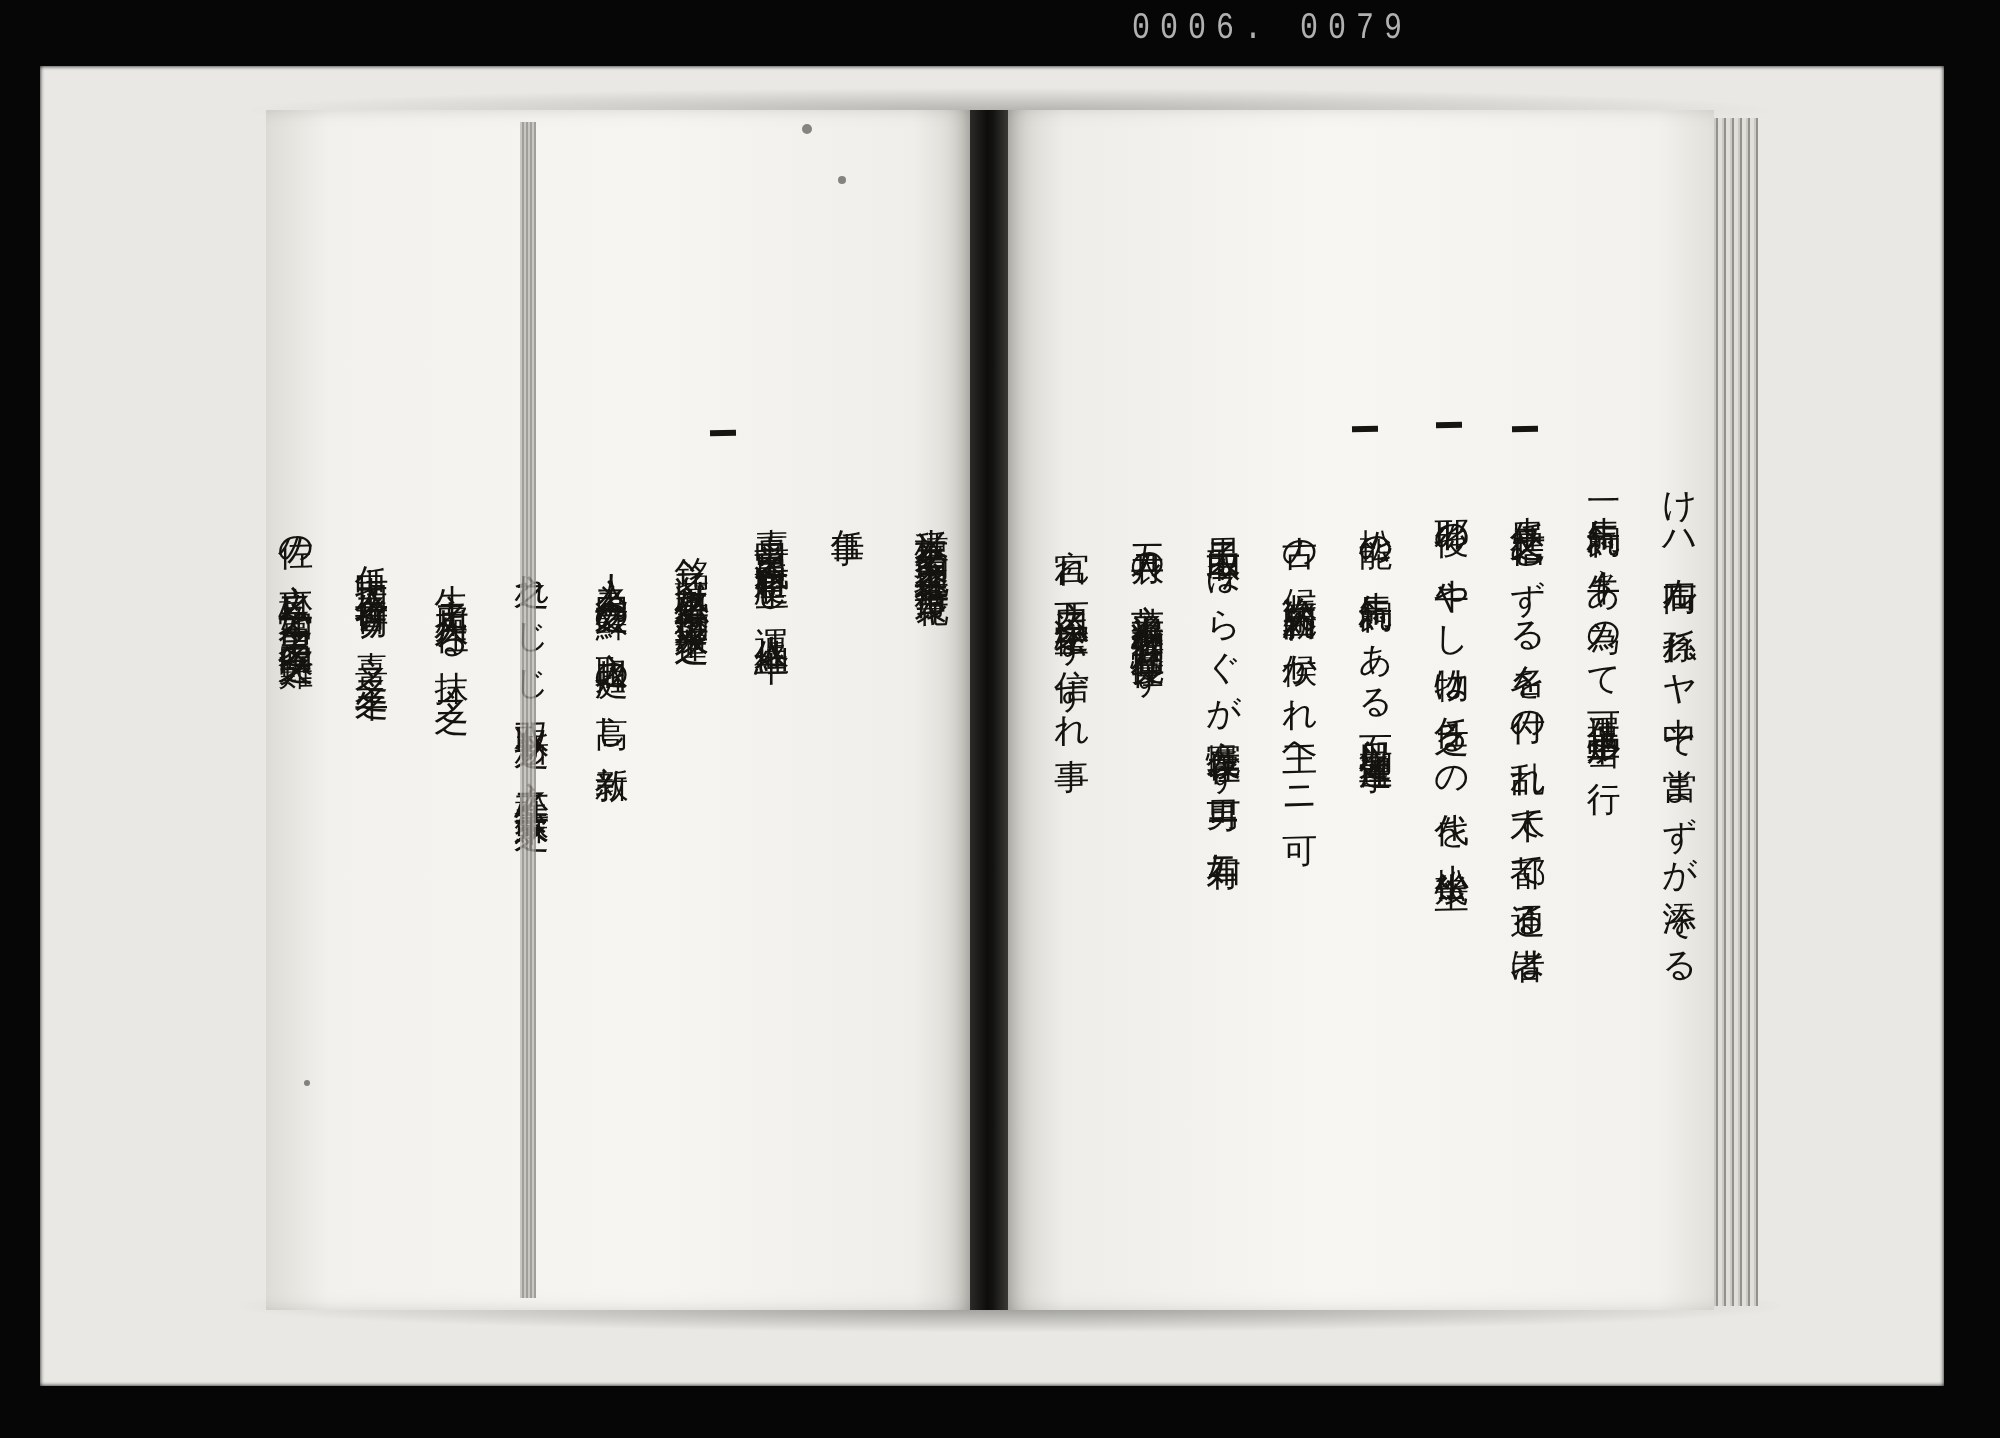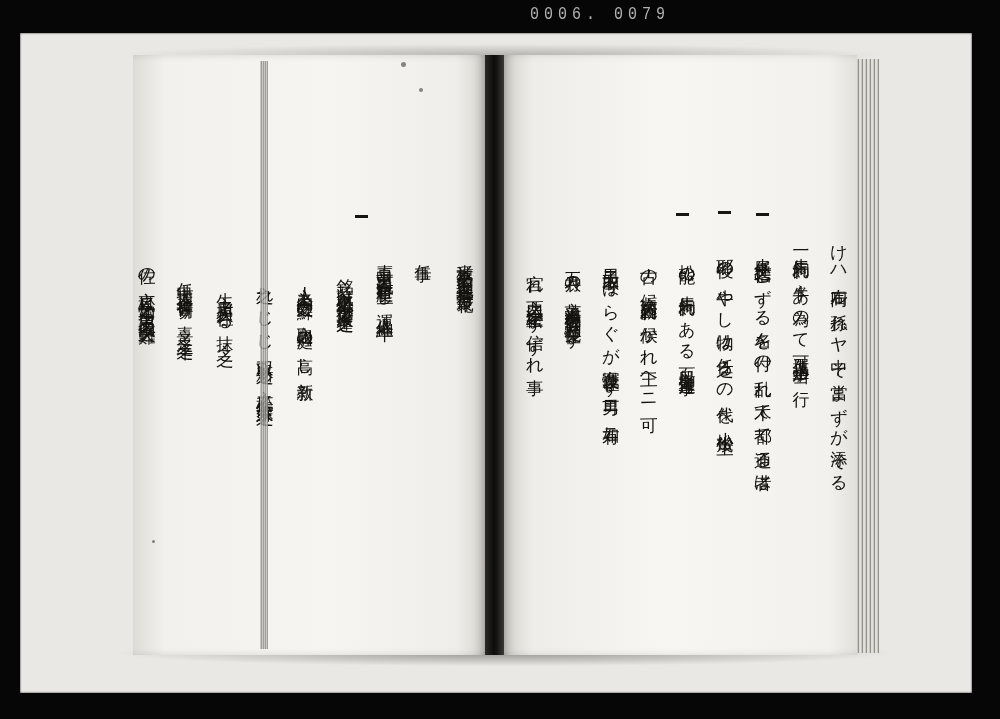--- a/index.html
+++ b/index.html
@@ -11,20 +11,21 @@
     width: 1000px;
     height: 719px;
     overflow: hidden;
     font-family: "Liberation Serif", serif;
   }
   #scan {
     position: relative;
     width: 896px;
     height: 719px;
     background: #0a0a0a;
+    padding-left: 36px;
   }
   
   .film-frame {
     position: absolute;
     left: 0; top: 0;
     width: 1000px; height: 719px;
     background:
       linear-gradient(#060606, #060606);
   }
   

